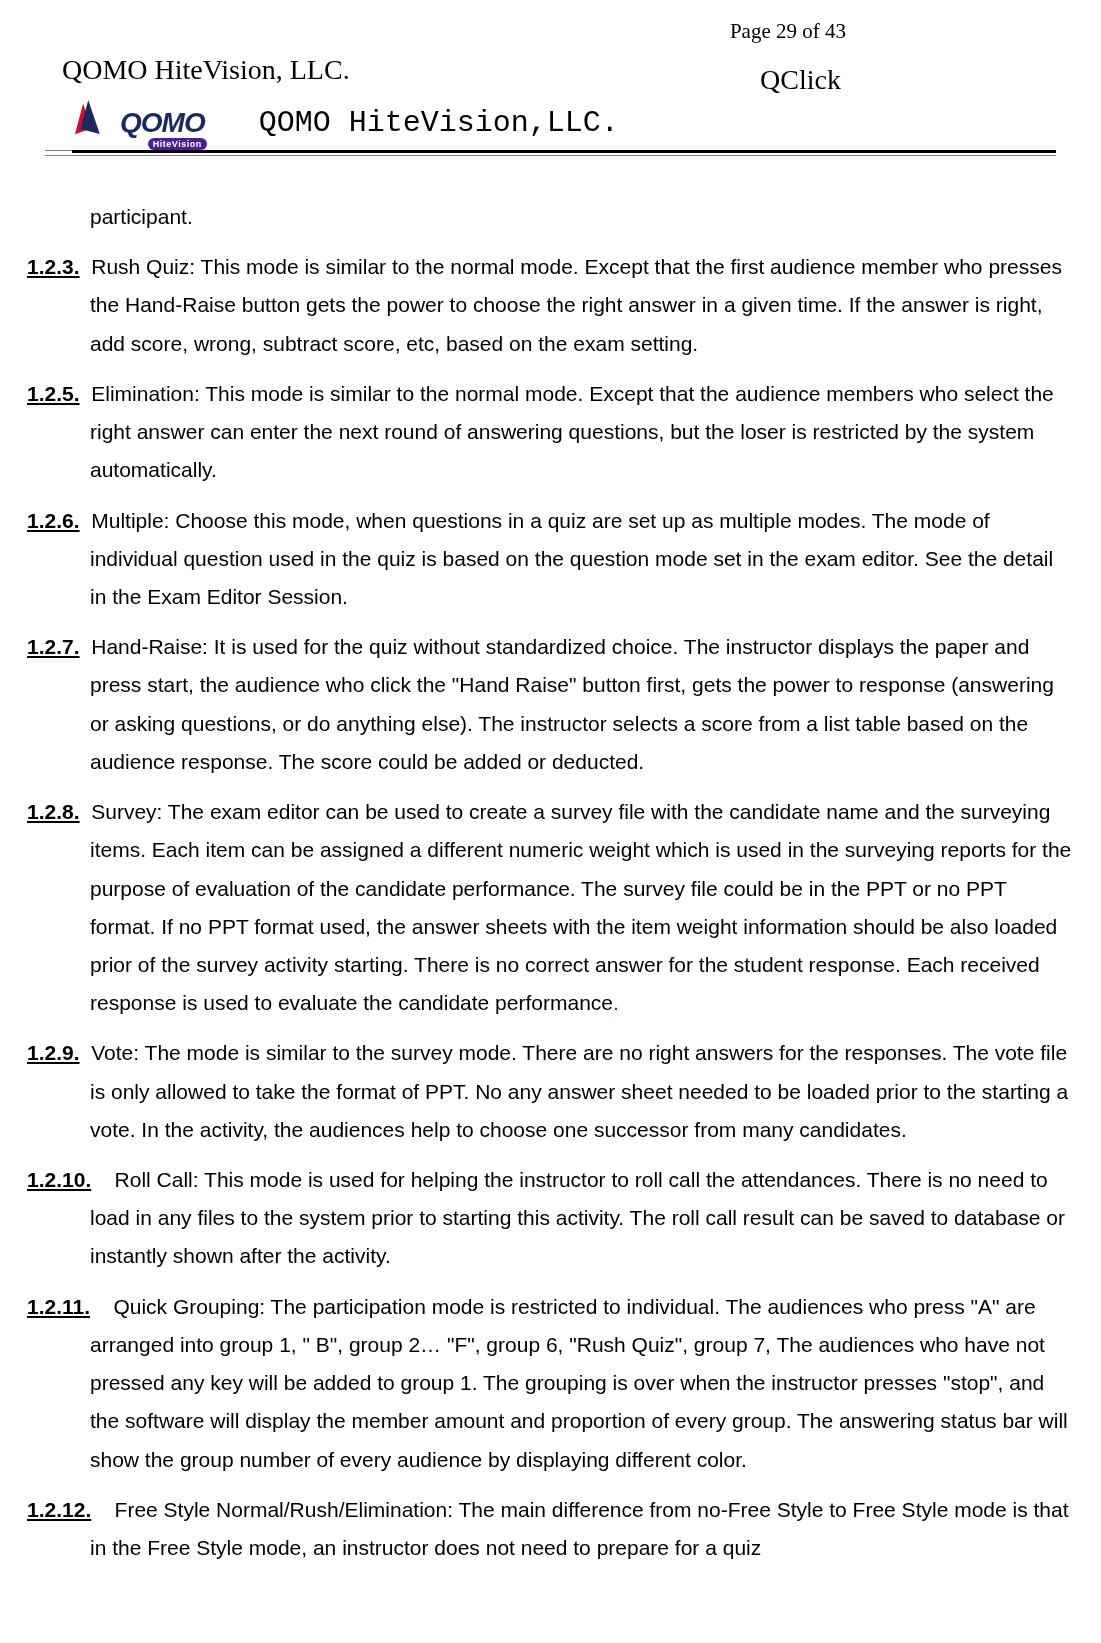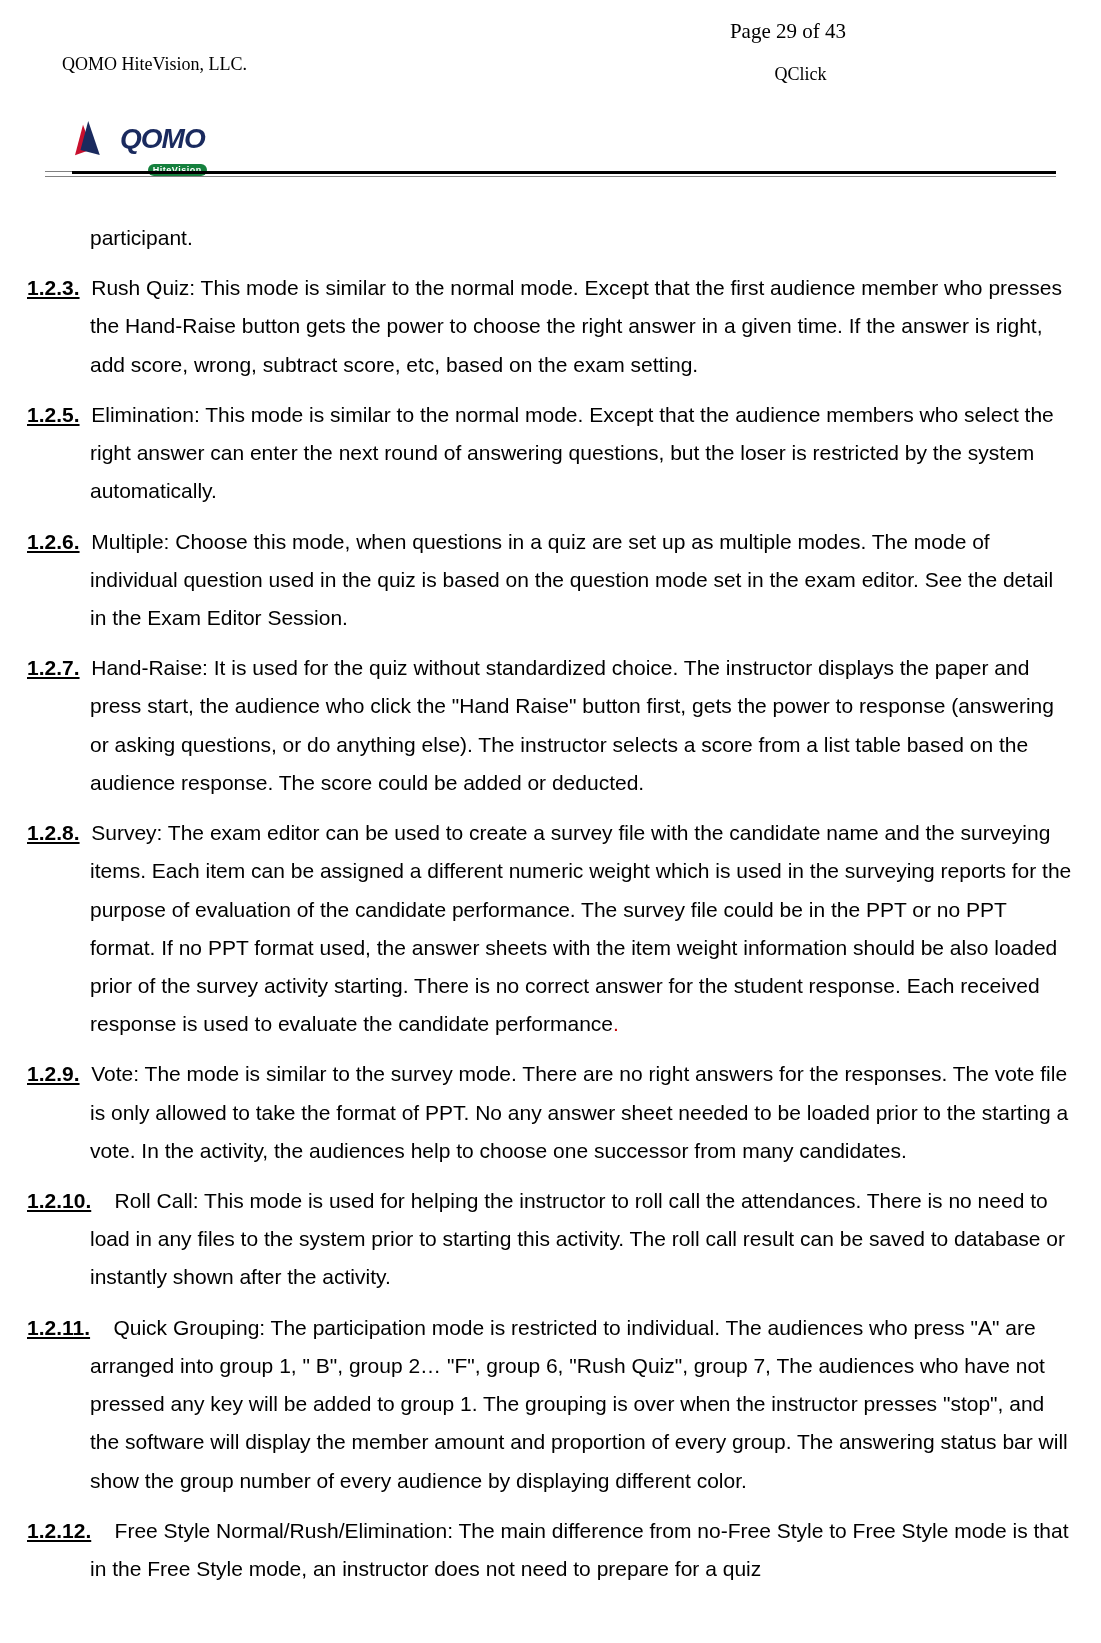--- a/index.html
+++ b/index.html
@@ -20,21 +20,21 @@
       top: 19px;
       right: 255px;
       font-size: 21px;
       font-family: "Times New Roman", Times, serif;
     }
     .header-row {
       display: flex;
       justify-content: space-between;
       align-items: center;
       padding: 44px 62px 0 62px;
-      font-size: 18px;
+      font-size: 28px;
       font-family: "Times New Roman", Times, serif;
       gap: 23px;
     }
     .header-left {
       flex: 1;
     }
     .header-center {
       flex: 1;
       text-align: center;
       margin-top: 20px;
@@ -44,22 +44,22 @@
       text-align: right;
     }
     .logo-row {
       display: flex;
       align-items: center;
       padding: 6px 62px 0 62px;
       position: relative;
     }
     .logo {
       display: inline-flex;
+      align-items: center;
       margin-left: 8px;
-      margin-top: 32px;
     }
     .logo-icon {
       position: relative;
       width: 46px;
       height: 42px;
     }
     .logo-arrow-red {
       position: absolute;
       left: 0;
       top: 4px;
@@ -92,21 +92,21 @@
       position: relative;
     }
     .logo-hitevision {
       position: absolute;
       bottom: -11px;
       right: -2px;
       font-size: 9px;
       font-weight: bold;
       font-style: normal;
       color: #ffffff;
-      background: #15803d;
+      background: #4c1d95;
       padding: 1px 5px;
       border-radius: 6px;
       letter-spacing: 0.5px;
     }
     .company-title {
       font-family: "Courier New", monospace;
       font-size: 30px;
       font-weight: normal;
       margin-left: 54px;
       letter-spacing: 0px;
@@ -188,20 +188,21 @@
   <div class="logo">
     <div class="logo-icon">
       <div class="logo-arrow-red"></div>
       <div class="logo-arrow-blue"></div>
     </div>
     <div class="logo-text">
       <span>QOMO</span>
       <span class="logo-hitevision">HiteVision</span>
     </div>
   </div>
+  <div class="company-title">QOMO HiteVision,LLC.</div>
 </div>
 
 <div class="header-rule">
   <div class="header-rule-thick"></div>
 </div>
 
 <div class="content">
   <div class="first-line">participant.</div>
 
   <div class="section">

